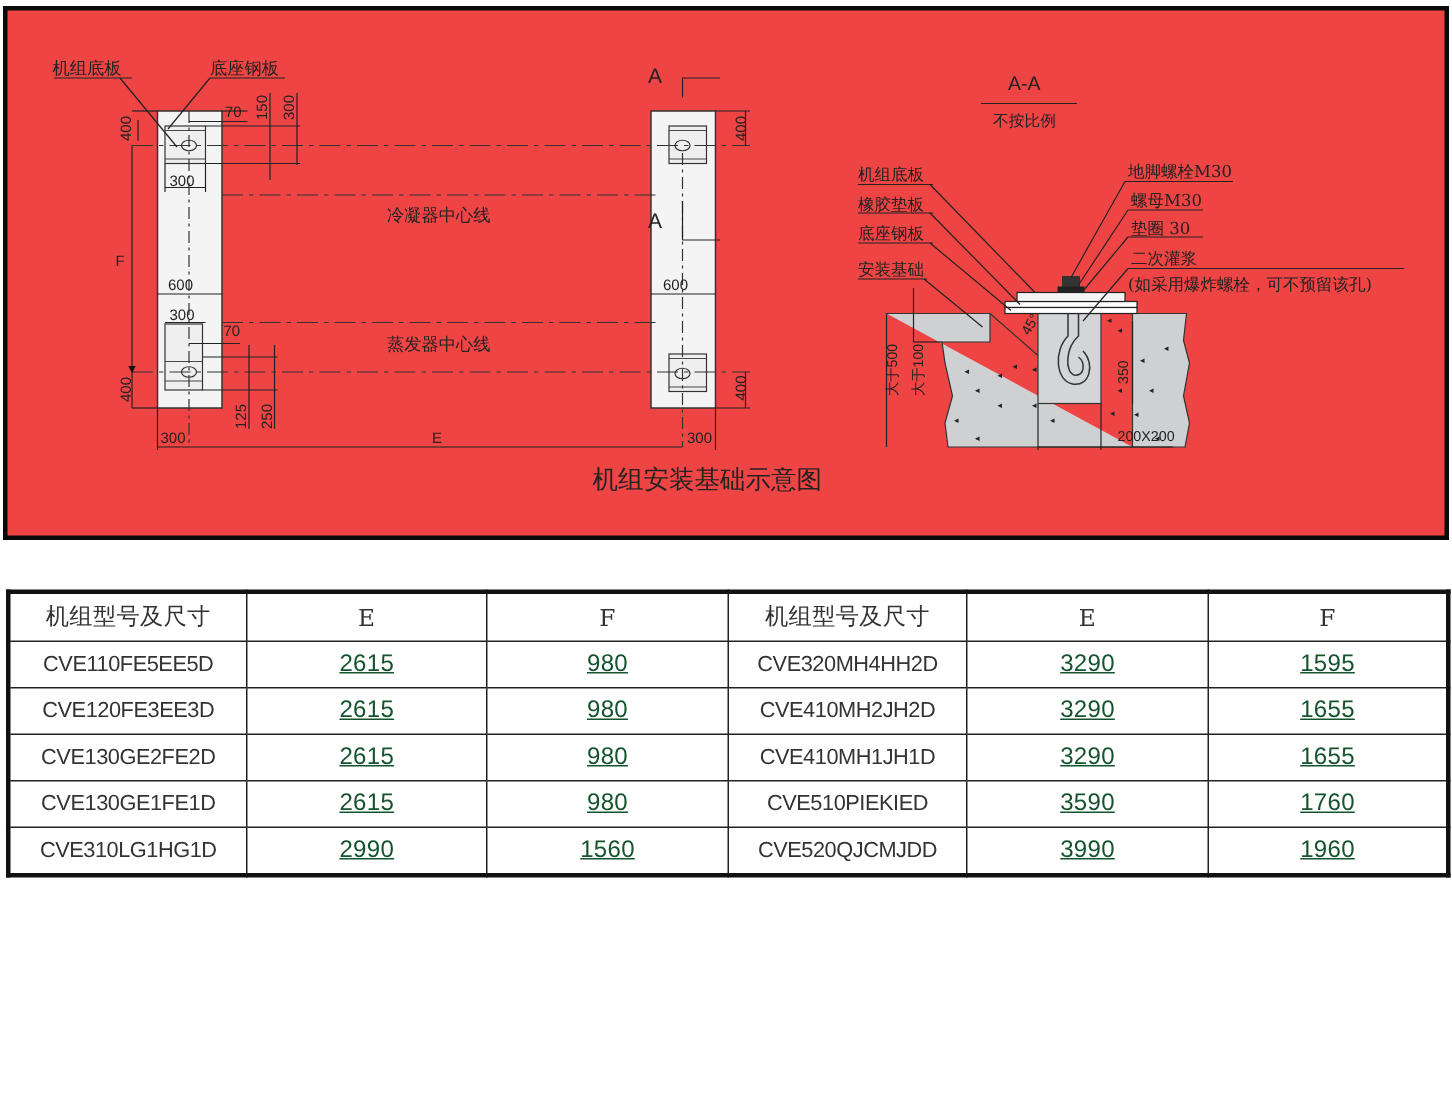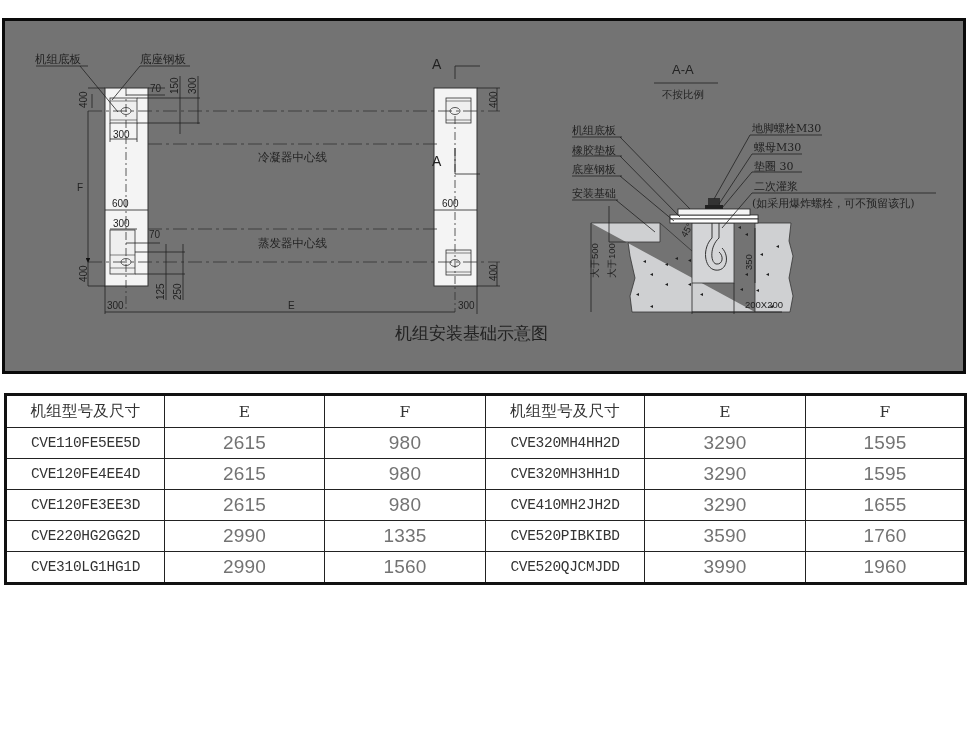--- a/index.html
+++ b/index.html
@@ -1,29 +1,29 @@
 <!DOCTYPE html>
 <html><head>
 <meta charset="utf-8">
 <style>
   html, body { margin:0; padding:0; background:#ffffff; }
   body { width:968px; height:743px; position:relative; overflow:hidden;
          font-family:"DejaVu Serif","Liberation Serif",serif; color:#222; }
-  .figure { position:absolute; left:2px; top:18px; width:958px; height:350px;
-            background:#737373; border:3px solid #0a0a0a; }
+  .figure { position:absolute; left:2px; top:4px; width:958px; height:350px;
+            background:#ef4444; border:3px solid #0a0a0a; }
   .figure svg { position:absolute; left:-5px; top:-5px; }
   .tbl { position:absolute; left:4px; top:393px; width:960px;
          border-collapse:collapse; border:3px solid #111; table-layout:fixed; }
   .tbl td { border:1.5px solid #222; height:30px; padding:0; text-align:center;
             font-family:"DejaVu Serif","Liberation Serif",serif; font-size:14px;
             color:#333; letter-spacing:0.2px; }
-  .tbl td.model { font-family:Liberation Mono, monospace;
+  .tbl td.model { font-family:Liberation Sans, sans-serif;
                   font-size:14.5px; letter-spacing:-0.3px; }
   .tbl tr.hdr td { font-size:15.5px; color:#333; height:31px; }
-  .tbl td.num { font-family:"Liberation Sans","DejaVu Sans",sans-serif; font-size:19px; color:#737373; }
+  .tbl td.num { font-family:"Liberation Sans","DejaVu Sans",sans-serif; font-size:16px; color:#14532d;text-decoration:underline; }
   .svgtxt { font-family:"DejaVu Serif","Liberation Serif",serif; fill:#222; }
   .dim { font-family:"Liberation Sans Narrow","Liberation Sans","DejaVu Sans",sans-serif; fill:#222; }
 </style>
 </head>
 <body>
 
 <div class="figure">
 <svg width="968" height="360" viewBox="0 0 968 360">
   <defs>
     <marker id="arr" markerWidth="6" markerHeight="6" refX="5" refY="3" orient="auto">
@@ -264,40 +264,40 @@
     </tr>
   <tr>
         <td class="model">CVE110FE5EE5D</td>
         <td class="num">2615</td>
         <td class="num">980</td>
         <td class="model">CVE320MH4HH2D</td>
         <td class="num">3290</td>
         <td class="num">1595</td>
       </tr>
       <tr>
-        <td class="model">CVE120FE4EE4D</td>
-        <td class="num">2615</td>
-        <td class="num">980</td>
-        <td class="model">CVE320MH3HH1D</td>
-        <td class="num">3290</td>
-        <td class="num">1595</td>
-      </tr>
-      <tr>
         <td class="model">CVE120FE3EE3D</td>
         <td class="num">2615</td>
         <td class="num">980</td>
         <td class="model">CVE410MH2JH2D</td>
         <td class="num">3290</td>
         <td class="num">1655</td>
       </tr>
       <tr>
-        <td class="model">CVE220HG2GG2D</td>
-        <td class="num">2990</td>
-        <td class="num">1335</td>
-        <td class="model">CVE520PIBKIBD</td>
+        <td class="model">CVE130GE2FE2D</td>
+        <td class="num">2615</td>
+        <td class="num">980</td>
+        <td class="model">CVE410MH1JH1D</td>
+        <td class="num">3290</td>
+        <td class="num">1655</td>
+      </tr>
+      <tr>
+        <td class="model">CVE130GE1FE1D</td>
+        <td class="num">2615</td>
+        <td class="num">980</td>
+        <td class="model">CVE510PIEKIED</td>
         <td class="num">3590</td>
         <td class="num">1760</td>
       </tr>
       <tr>
         <td class="model">CVE310LG1HG1D</td>
         <td class="num">2990</td>
         <td class="num">1560</td>
         <td class="model">CVE520QJCMJDD</td>
         <td class="num">3990</td>
         <td class="num">1960</td>

